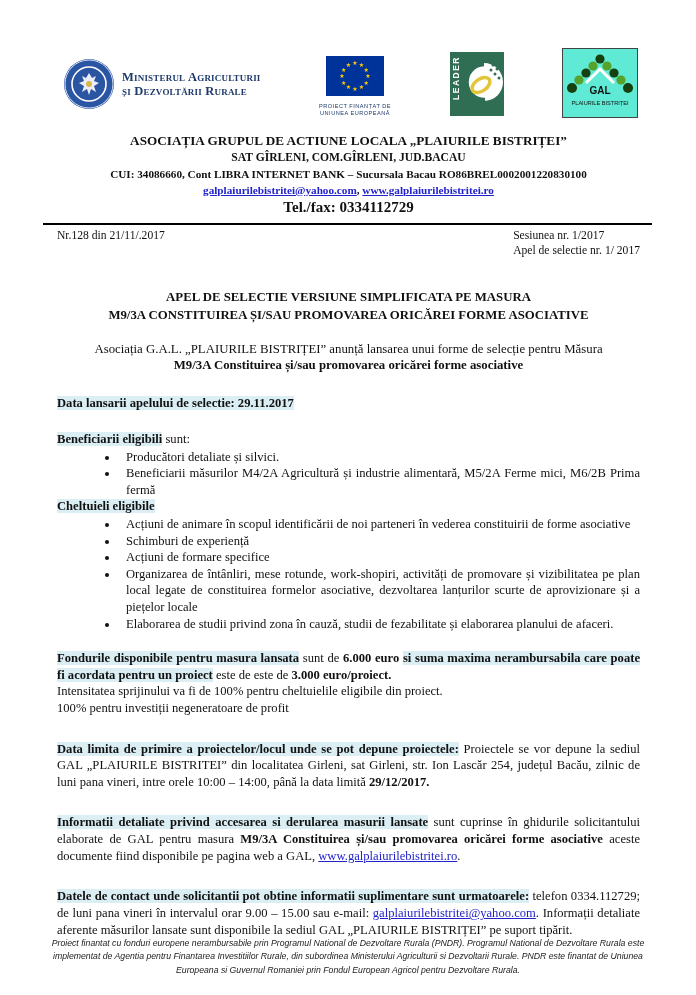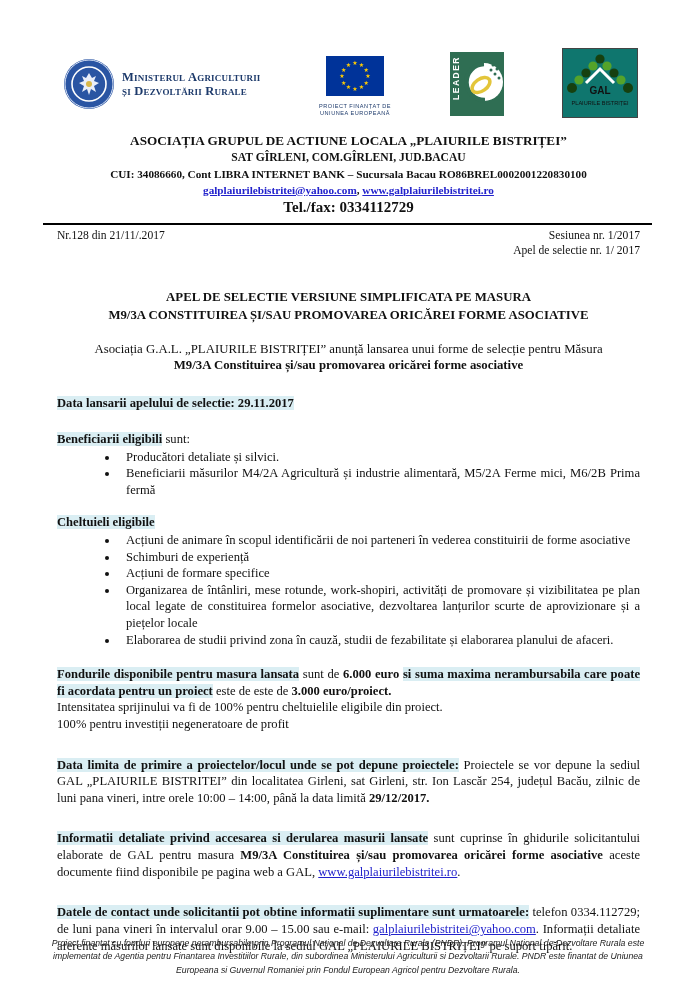--- a/index.html
+++ b/index.html
@@ -11,40 +11,40 @@
   .page { padding:44px 56px 0 57px; position:relative; height:100%;border-radius:13px; }
   
   .logo-row { display:flex; align-items:flex-start; justify-content:space-between; height:82px; padding:4px 2px 0 6px; }
   .min-logo { display:flex; align-items:center; gap:7px; margin-top:10px; }
   .min-text { color:#1d3a6b; font-weight:bold; font-variant:small-caps; font-size:12.5px; line-height:1.15; letter-spacing:.2px; }
   .eu-logo { text-align:center; margin-top:8px; }
   .eu-caption { color:#1d3a6b; font-family:"Liberation Sans",sans-serif; font-size:5.6px; letter-spacing:.5px; margin-top:2px; line-height:1.4; }
   .leader-box { width:54px; height:64px; background:#2f6e53; position:relative; margin-top:4px; }
   .leader-vtext { position:absolute; left:1px; top:4px; color:#fff; font-family:"Liberation Sans",sans-serif;
     font-weight:bold; font-size:8.5px; letter-spacing:1.5px; writing-mode:vertical-rl; transform:rotate(180deg); }
-  .gal-box { width:76px; height:70px; border:1.5px solid #444; background:#0f766e; display:flex; align-items:center; justify-content:center; }
+  .gal-box { width:76px; height:70px; border:1.5px solid #444; background:#5eead4; display:flex; align-items:center; justify-content:center; }
   
   .hdr { text-align:center; margin-top:6px; }
   .hdr-line1 { font-weight:bold; font-size:13.2px; }
   .hdr-line2 { font-weight:bold; font-size:11.6px; margin-top:1px; }
   .hdr-line3 { font-weight:bold; font-size:11.2px; margin-top:1px; }
   .hdr-line4 { font-weight:bold; font-size:11.2px; margin-top:1px; }
   .hdr-line5 { font-weight:bold; font-size:15px; margin-top:1px; }
   .link { color:var(--link); text-decoration:underline; }
   .thick-rule { border:0; border-top:2.6px solid #000; margin:5px -12px 0 -14px; }
   .meta-row { display:flex; justify-content:space-between; font-size:11.6px; margin-top:3px; }
-  .meta-right { text-align:right; line-height:1.3; }
+  .meta-right { text-align:left; line-height:1.3; }
   
   .doc-title { text-align:center; font-weight:bold; font-size:12.8px; margin-top:31px; line-height:1.38; }
   .intro { text-align:center; margin-top:16px; font-size:12.8px; }
   .intro-b { font-weight:bold; }
   
   .hl { background:var(--hl); }
   .u { }
-  .sec { margin-top:16px; }
+  .sec { }
   .para { text-align:justify; }
   ul.bullets { margin:1px 0 0 46px; padding-left:16px; }
   ul.bullets li { padding-left:7px; text-align:justify; }
   
   .footer { position:absolute; left:48px; right:48px; bottom:18px; text-align:center;
     font-family:"Liberation Sans",sans-serif; font-style:italic; font-size:8.7px; color:#222; line-height:1.55; }
 </style>
 </head>
 <body>
 

